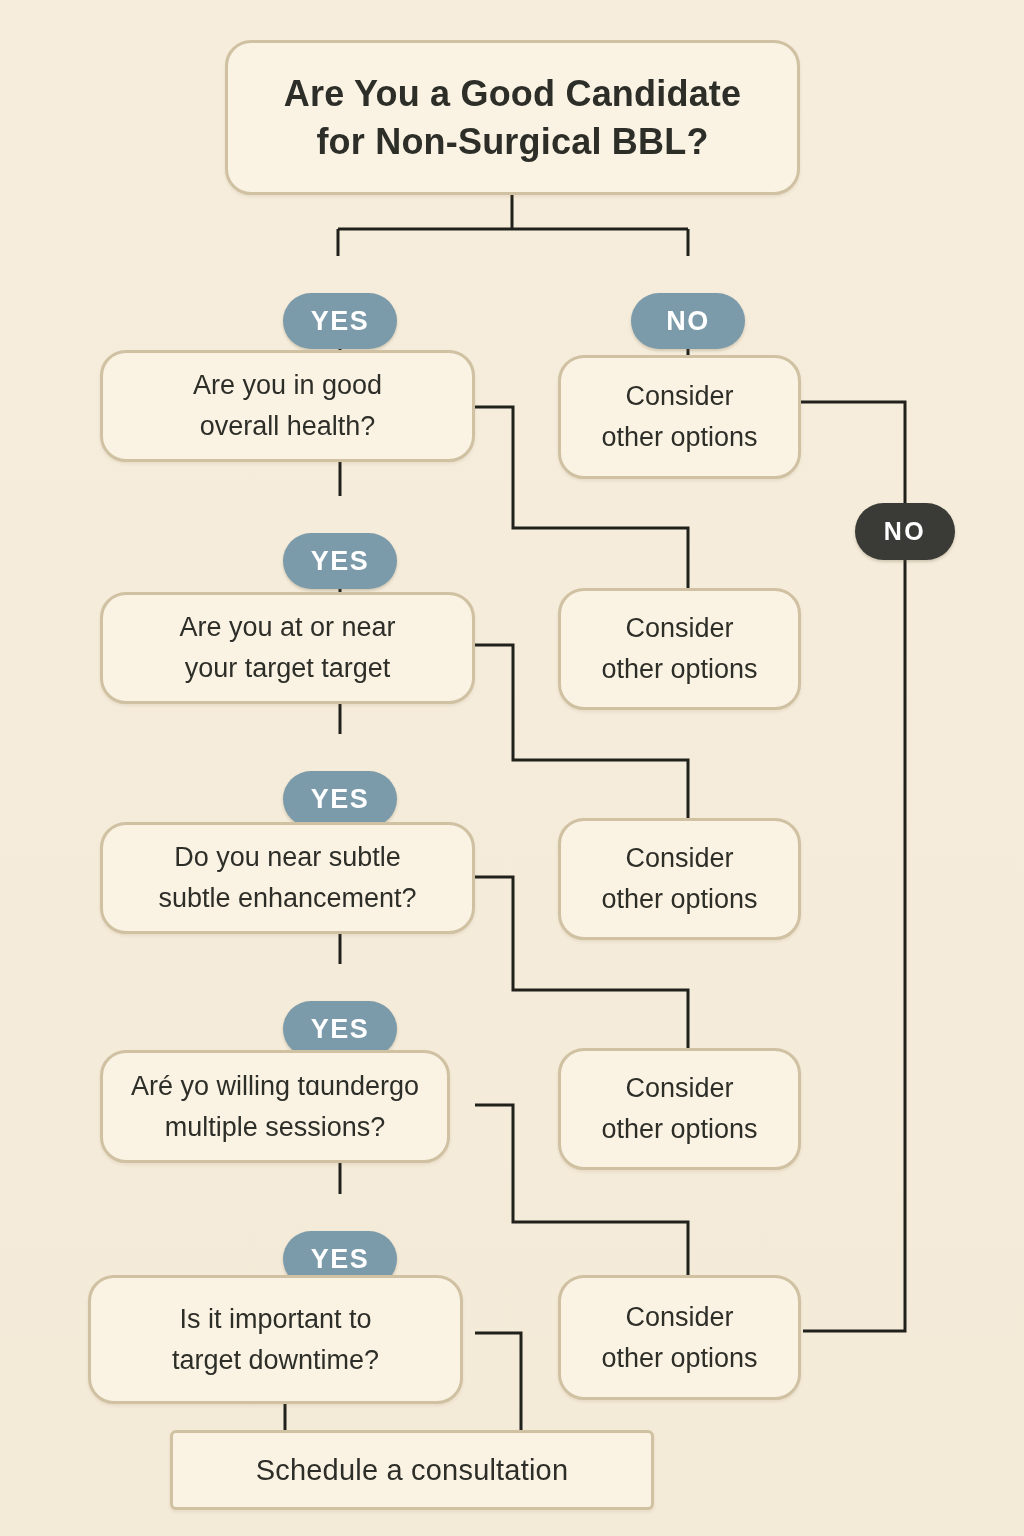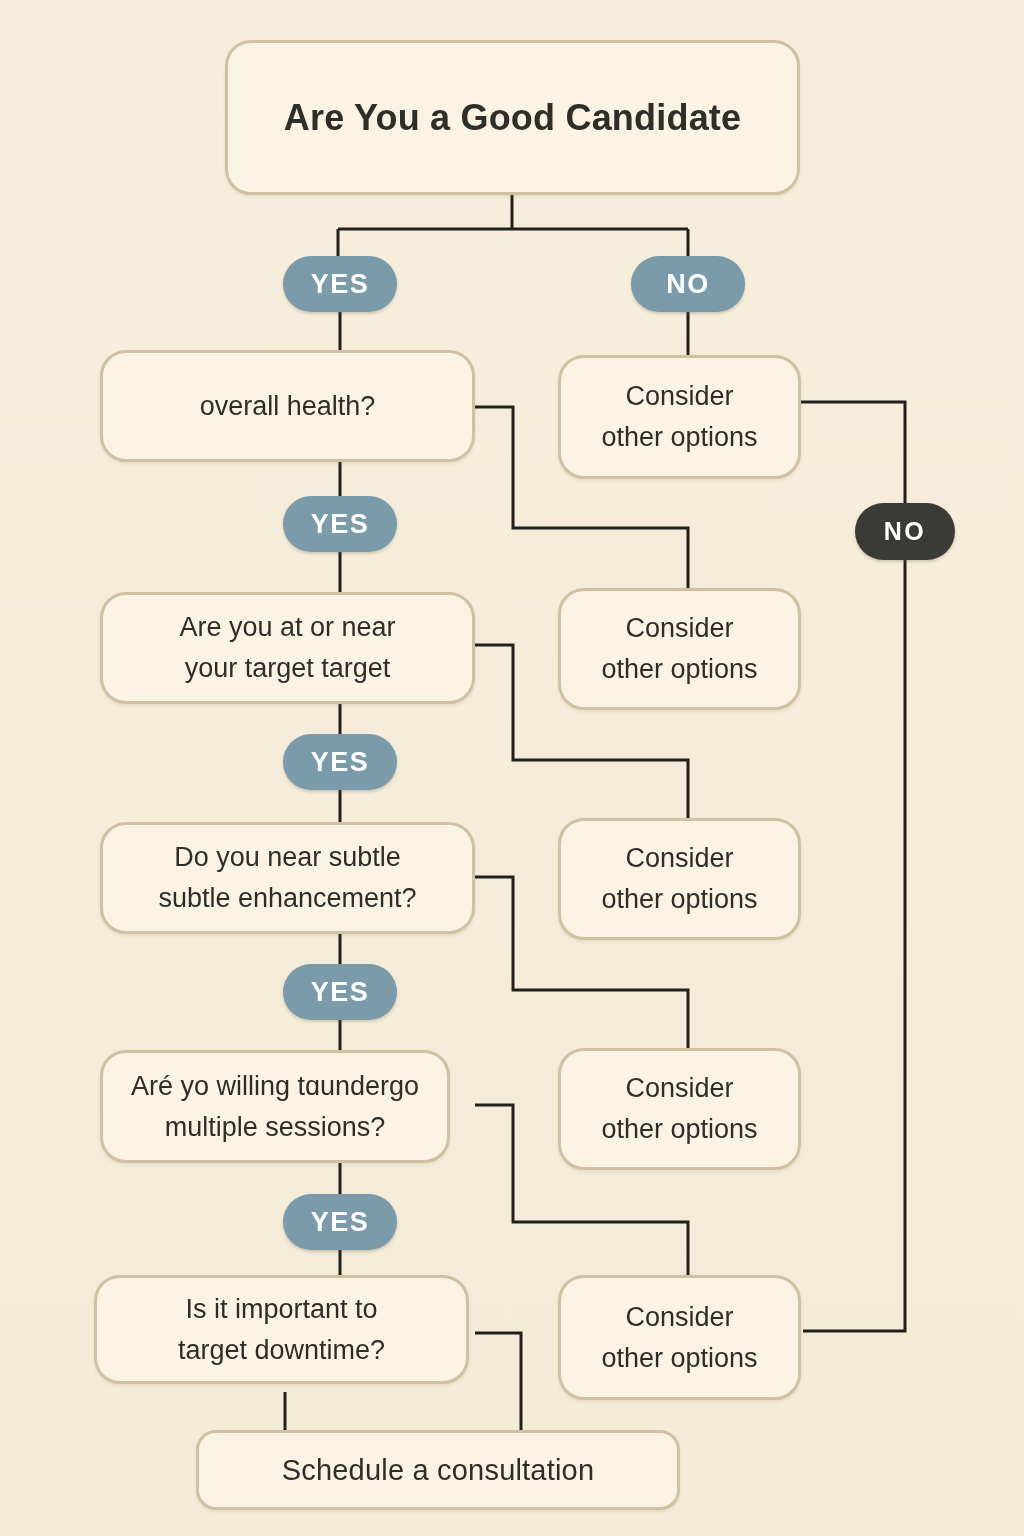--- a/index.html
+++ b/index.html
@@ -63,20 +63,21 @@
     color: #ffffff;
     font-weight: 700;
     box-shadow: 0 2px 3px rgba(100,90,60,0.25);
     box-sizing: border-box;
   }
   .pill-yes, .pill-no {
     width: 114px; height: 56px;
     background: #7b9aaa;
     font-size: 27px;
     letter-spacing: 1.5px;
+    margin-top: 37px;
   }
   .pill-no-dark {
     width: 100px; height: 57px;
     background: #3a3a37;
     font-size: 25px;
     letter-spacing: 2.5px;
   }
 </style>
 </head>
 <body>
@@ -106,26 +107,28 @@
     <path d="M475 645 H513 V760 H688 V818"></path>
     <path d="M475 877 H513 V990 H688 V1048"></path>
     <path d="M475 1105 H513 V1222 H688 V1275"></path>
     <path d="M475 1333 H521 V1430"></path>
 
     <path d="M801 402 H905 V1331 H803"></path>
   </svg>
 
   <div class="box title-box" style="left:225px; top:40px; width:575px; height:155px;">
     <span class="line">Are You a Good Candidate</span>
+    <span class="line">for Non-Surgical BBL?</span>
   </div>
 
   <div class="pill pill-yes" style="left:283px; top:256px;">YES</div>
   <div class="pill pill-no" style="left:631px; top:256px;">NO</div>
 
   <div class="box q-box" style="left:100px; top:350px; width:375px; height:112px;">
+    <span class="line">Are you in good</span>
     <span class="line">overall health?</span>
   </div>
 
   <div class="pill pill-yes" style="left:283px; top:496px;">YES</div>
 
   <div class="box q-box" style="left:100px; top:592px; width:375px; height:112px;">
     <span class="line">Are you at or near</span>
     <span class="line">your target target</span>
   </div>
 
@@ -138,21 +141,21 @@
 
   <div class="pill pill-yes" style="left:283px; top:964px;">YES</div>
 
   <div class="box q-box" style="left:100px; top:1050px; width:350px; height:113px;">
     <span class="line">Aré yo willing tɑundergo</span>
     <span class="line">multiple sessions?</span>
   </div>
 
   <div class="pill pill-yes" style="left:283px; top:1194px;">YES</div>
 
-  <div class="box q-box" style="left:94px; top:1275px; width:375px; height:109px;">
+  <div class="box q-box" style="left:88px; top:1275px; width:375px; height:129px;">
     <span class="line">Is it important to</span>
     <span class="line">target downtime?</span>
   </div>
 
   <div class="box c-box" style="left:558px; top:355px; width:243px; height:124px;">
     <span class="line">Consider</span>
     <span class="line">other options</span>
   </div>
 
   <div class="box c-box" style="left:558px; top:588px; width:243px; height:122px;">
@@ -170,17 +173,17 @@
     <span class="line">other options</span>
   </div>
 
   <div class="box c-box" style="left:558px; top:1275px; width:243px; height:125px;">
     <span class="line">Consider</span>
     <span class="line">other options</span>
   </div>
 
   <div class="pill pill-no-dark" style="left:855px; top:503px;">NO</div>
 
-  <div class="box result-box" style="left:196px; top:1430px; width:484px; height:80px; border-radius:20px;">
+  <div class="box result-box" style="left:170px; top:1430px; width:484px; height:80px; border-radius:6px;">
     <span class="line">Schedule a consultation</span>
   </div>
 
 </div>
 
 </body></html>

